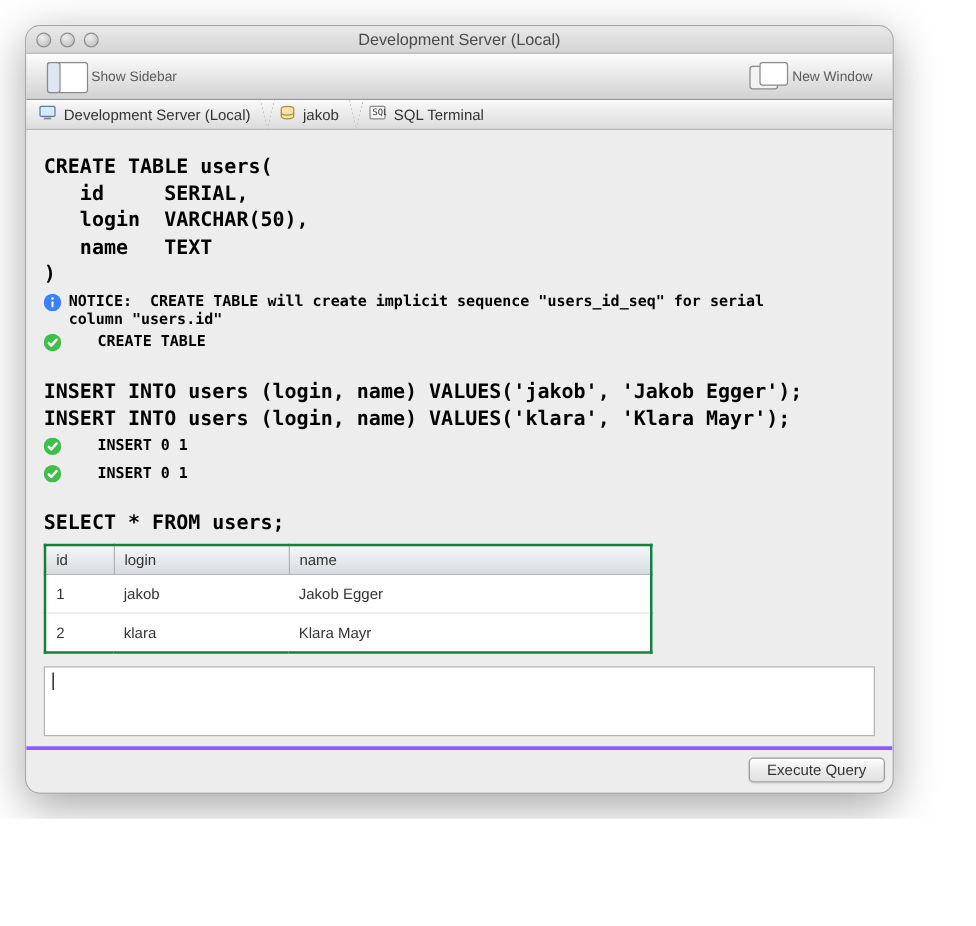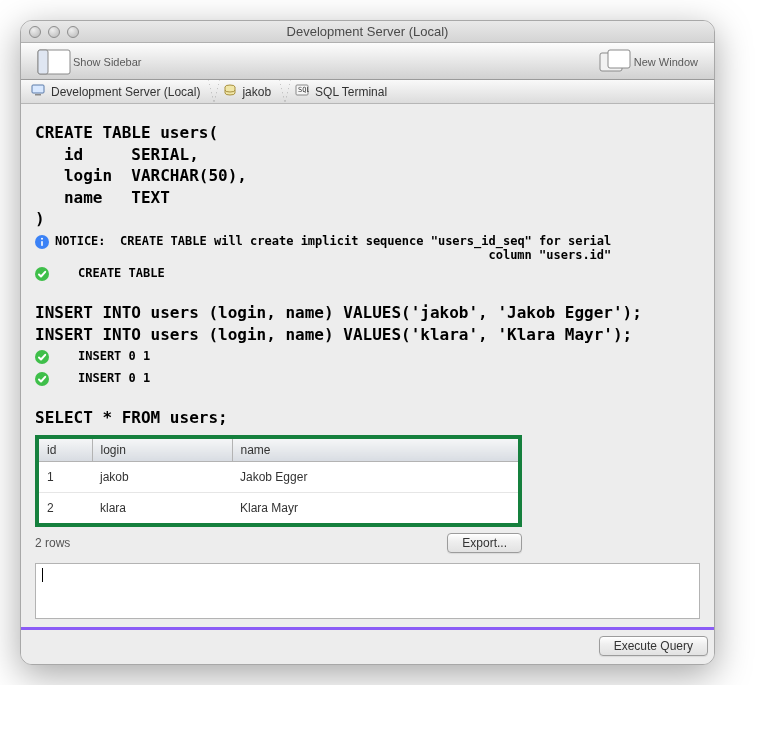--- a/index.html
+++ b/index.html
@@ -82,29 +82,29 @@
   .content {
     background: var(--mac-bg);
     padding: 18px 14px 8px 14px;
     font-size:12px;
   }
   pre.sql, pre.msg {
     margin:0; font-family: Menlo, Monaco, Consolas, monospace;
     font-size:16px; line-height:1.35; color: var(--mono); font-weight:bold;
     white-space: pre;
   }
-  .msgline { display:flex; align-items:flex-start; gap:6px; margin-top:4px;text-align:right; }
+  .msgline { display:flex; align-items:flex-start; gap:6px; margin-top:4px; }
   .msgline svg { flex:0 0 auto; margin-top:1px; }
   .msgline .msgtext { font-family: Menlo, Monaco, Consolas, monospace; font-size:12px; font-weight:bold;margin-left:23px; }
   .block { margin-bottom:18px; }
 
   
   table.result {
     border-collapse:collapse; width:487px;
-    border:4px solid #15803d; background:#fff;
+    border:2px solid #15803d; background:#fff;
     font-size:12px;
   }
   table.result th {
     text-align:left; font-weight:normal; color:#333;
     background: linear-gradient(var(--table-head-top),var(--table-head-bot));
     padding:4px 8px; border-right:1px solid #b3b3b3; border-bottom:1px solid #b3b3b3;
   }
   table.result th:last-child { border-right:none; }
   table.result td {
     padding:8px 8px; border-bottom:1px solid #e6e6e6; color:#333;
@@ -282,24 +282,20 @@
             <td class="logincol">jakob</td>
             <td>Jakob Egger</td>
           </tr>
           <tr>
             <td class="idcol">2</td>
             <td class="logincol">klara</td>
             <td>Klara Mayr</td>
           </tr>
         </tbody>
       </table>
-      <div class="table-footer">
-        <span>2 rows</span>
-        <button class="mac-btn">Export...</button>
-      </div>
     </div>
 
     <div class="editor">
       <span class="caret"></span>
     </div>
 
   </div>
 
   <div class="bottombar">
     <button class="mac-btn">Execute Query</button>

